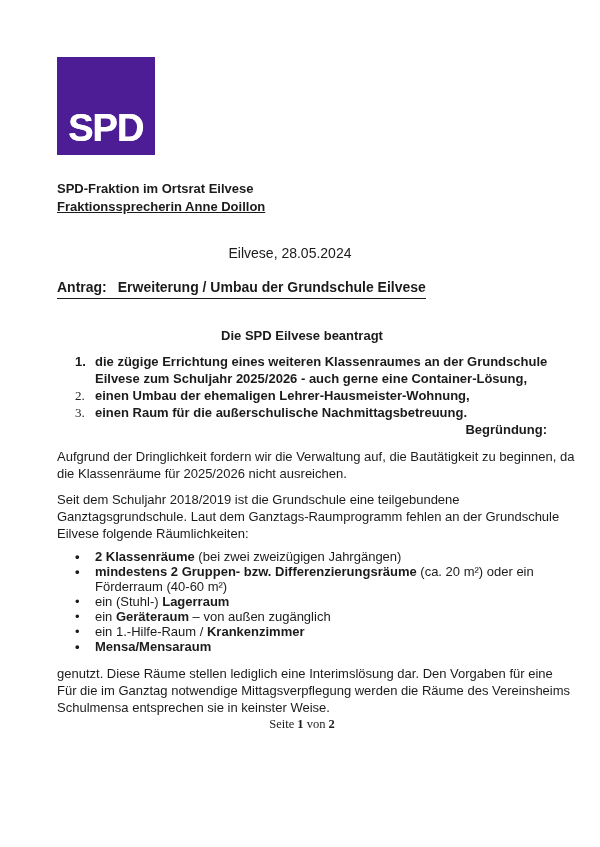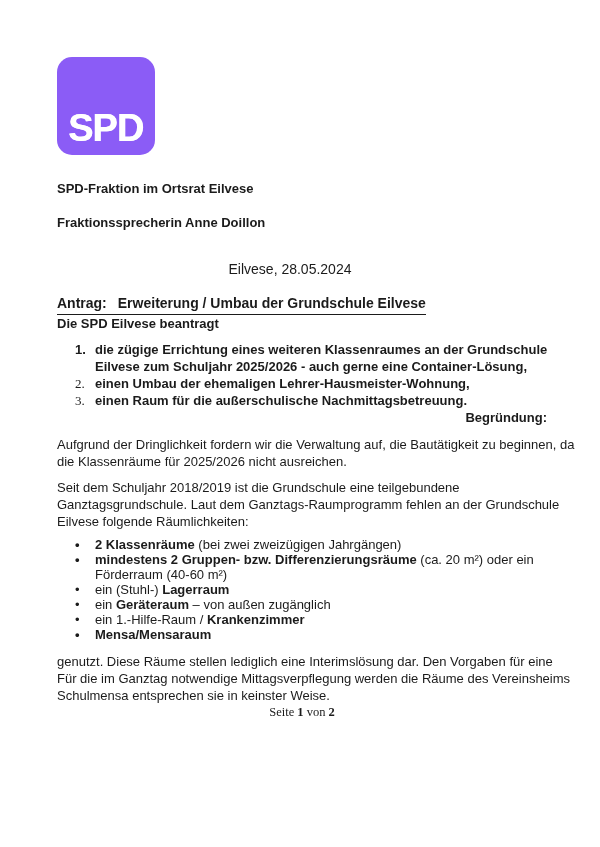--- a/index.html
+++ b/index.html
@@ -21,33 +21,33 @@
   
   .logo { position:relative; width:98px; height:98px; }
   .logo-text {
     position:absolute; left:11px; bottom:8px;
     color:#ffffff; font-weight:bold; font-size:38px; line-height:1;
     letter-spacing:-1px; text-shadow:0.5px 0 0 #ffffff;
   }
 
   
   .sender { margin-top:25px; line-height:18px; font-weight:bold; }
-  .spokesperson { margin-top:16px; }
+  .spokesperson { margin-top:0;text-decoration:underline; }
 
   
   .dateline { margin-top:28px; text-align:center; padding-right:24px; font-size:14px; line-height:18px; }
   .subject-row { margin-top:16px; line-height:18px; }
   .subject {
     display:inline-block; font-weight:bold; font-size:14px;
     border-bottom:1.5px solid #1b1b1b; padding-bottom:2px; white-space:nowrap;
   }
   .subject-gap { display:inline-block; width:11px; }
 
   
-  .intro { line-height:17px; }
+  .intro { margin-top:28px; line-height:17px;text-align:center; }
   .numlist { margin-top:9px;  line-height:17px; }
   .bullist { margin-top:7px;  line-height:15px; }
   .li { display:flex; padding-left:18px; align-items:flex-start; }
   .marker { flex:0 0 20px; }
   .m-bold  { font-weight:bold; }
   .m-serif { font-family:"Liberation Serif", serif; font-weight:normal; }
   .li-text { flex:1 1 auto; min-width:0; }
 
   
   .heading { margin-top:0; line-height:17px;text-align:right; }
@@ -60,21 +60,21 @@
   .footer {
     margin-top:1px; text-align:center;
     font-family:"Liberation Serif", serif; font-size:12.5px; line-height:14px;
   }
 </style>
 </head>
 <body>
 
 <div class="page">
 
-  <div class="logo" style="background:#8b5cf6;border-radius:15px;">
+  <div class="logo" style="background:#4c1d95;">
     <span class="logo-text">SPD</span>
   </div>
 
   <div class="sender">
     <div class="tline">SPD-Fraktion im Ortsrat Eilvese</div>
     <div class="tline spokesperson">Fraktionssprecherin Anne Doillon</div>
   </div>
 
   <div class="dateline tline">Eilvese, 28.05.2024</div>
 

